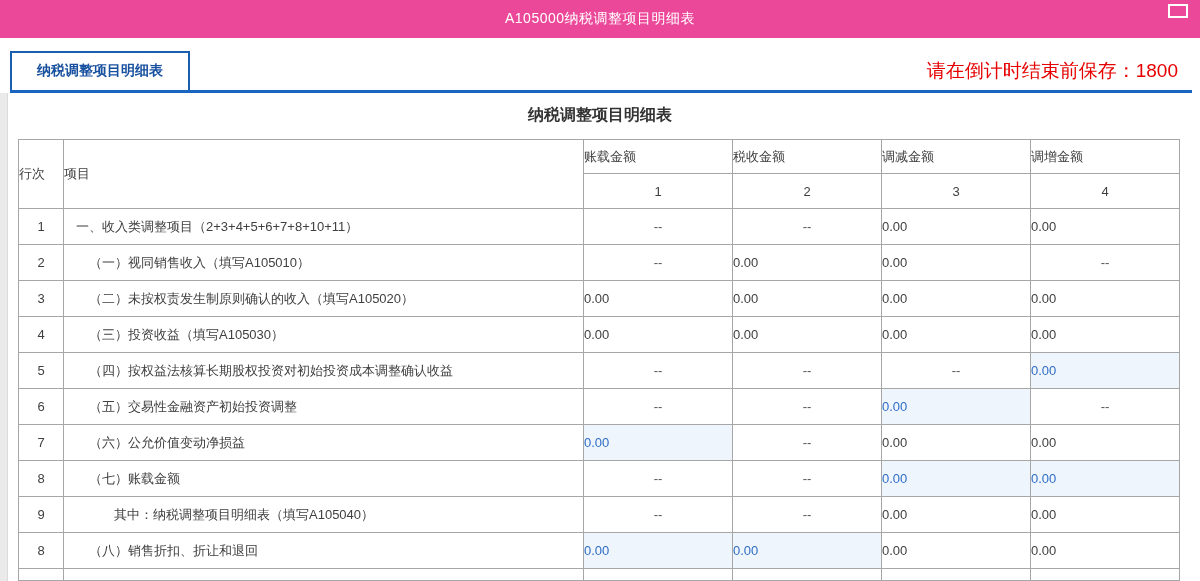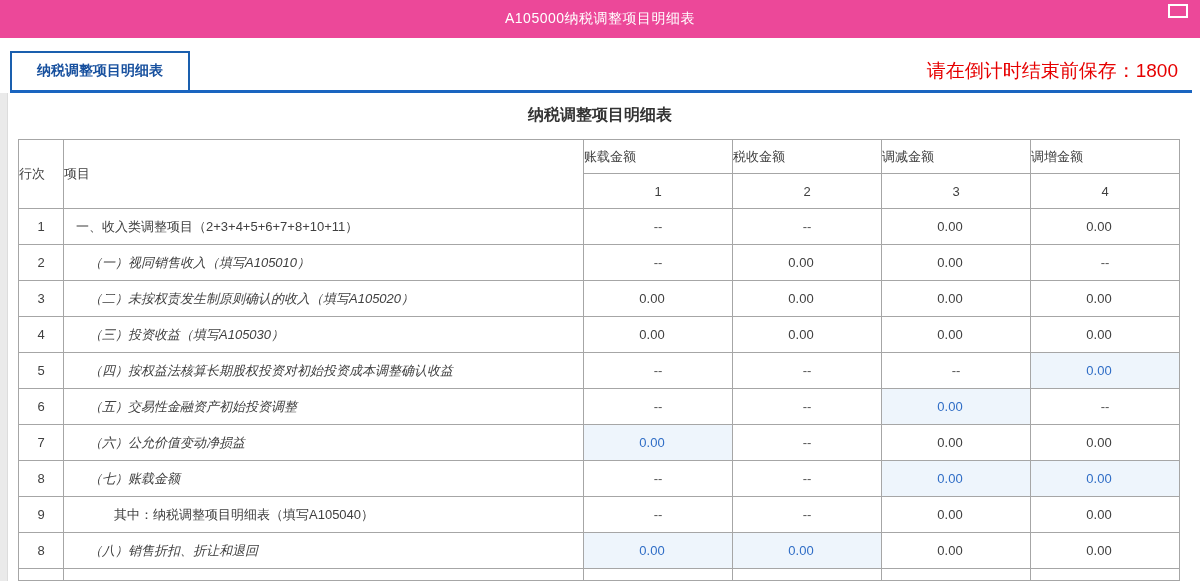--- a/index.html
+++ b/index.html
@@ -35,23 +35,23 @@
   table { margin-left:18px; width:1161px; border-collapse:collapse;
           table-layout:fixed; }
   th, td { border:1px solid #a6a6a6; font-size:13px; color:#404040;
            font-weight:normal; overflow:hidden; white-space:nowrap; }
   thead tr.h1 th { height:34px; text-align:left; }
   thead tr.h2 th { height:35px; text-align:center; }
   tbody td { height:36px; }
   td.rowno { text-align:center; }
   td.item  { text-align:left;margin-top:16px; }
   td.item.ind0 { padding-left:12px; }
-  td.item.ind1 { padding-left:25px;font-style:italic; }
+  td.item.ind1 { padding-left:25px; }
   td.item.ind2 { padding-left:50px; }
-  td.val.num  { text-align:center; padding-right:12px;margin-top:48px; }
+  td.val.num  { text-align:left; padding-right:12px;margin-top:48px; }
   td.val.dash { text-align:center; color:#555; }
   td.val.hl   { background:#eef5fc; color:#2f6dc6; }
   tr.partial td { height:12px; border-top:1px solid #a6a6a6; }
 </style>
 </head>
 <body>
 
 <div class="titlebar">
   <span class="title">A105000纳税调整项目明细表</span>
   <span class="max-icon"></span>

